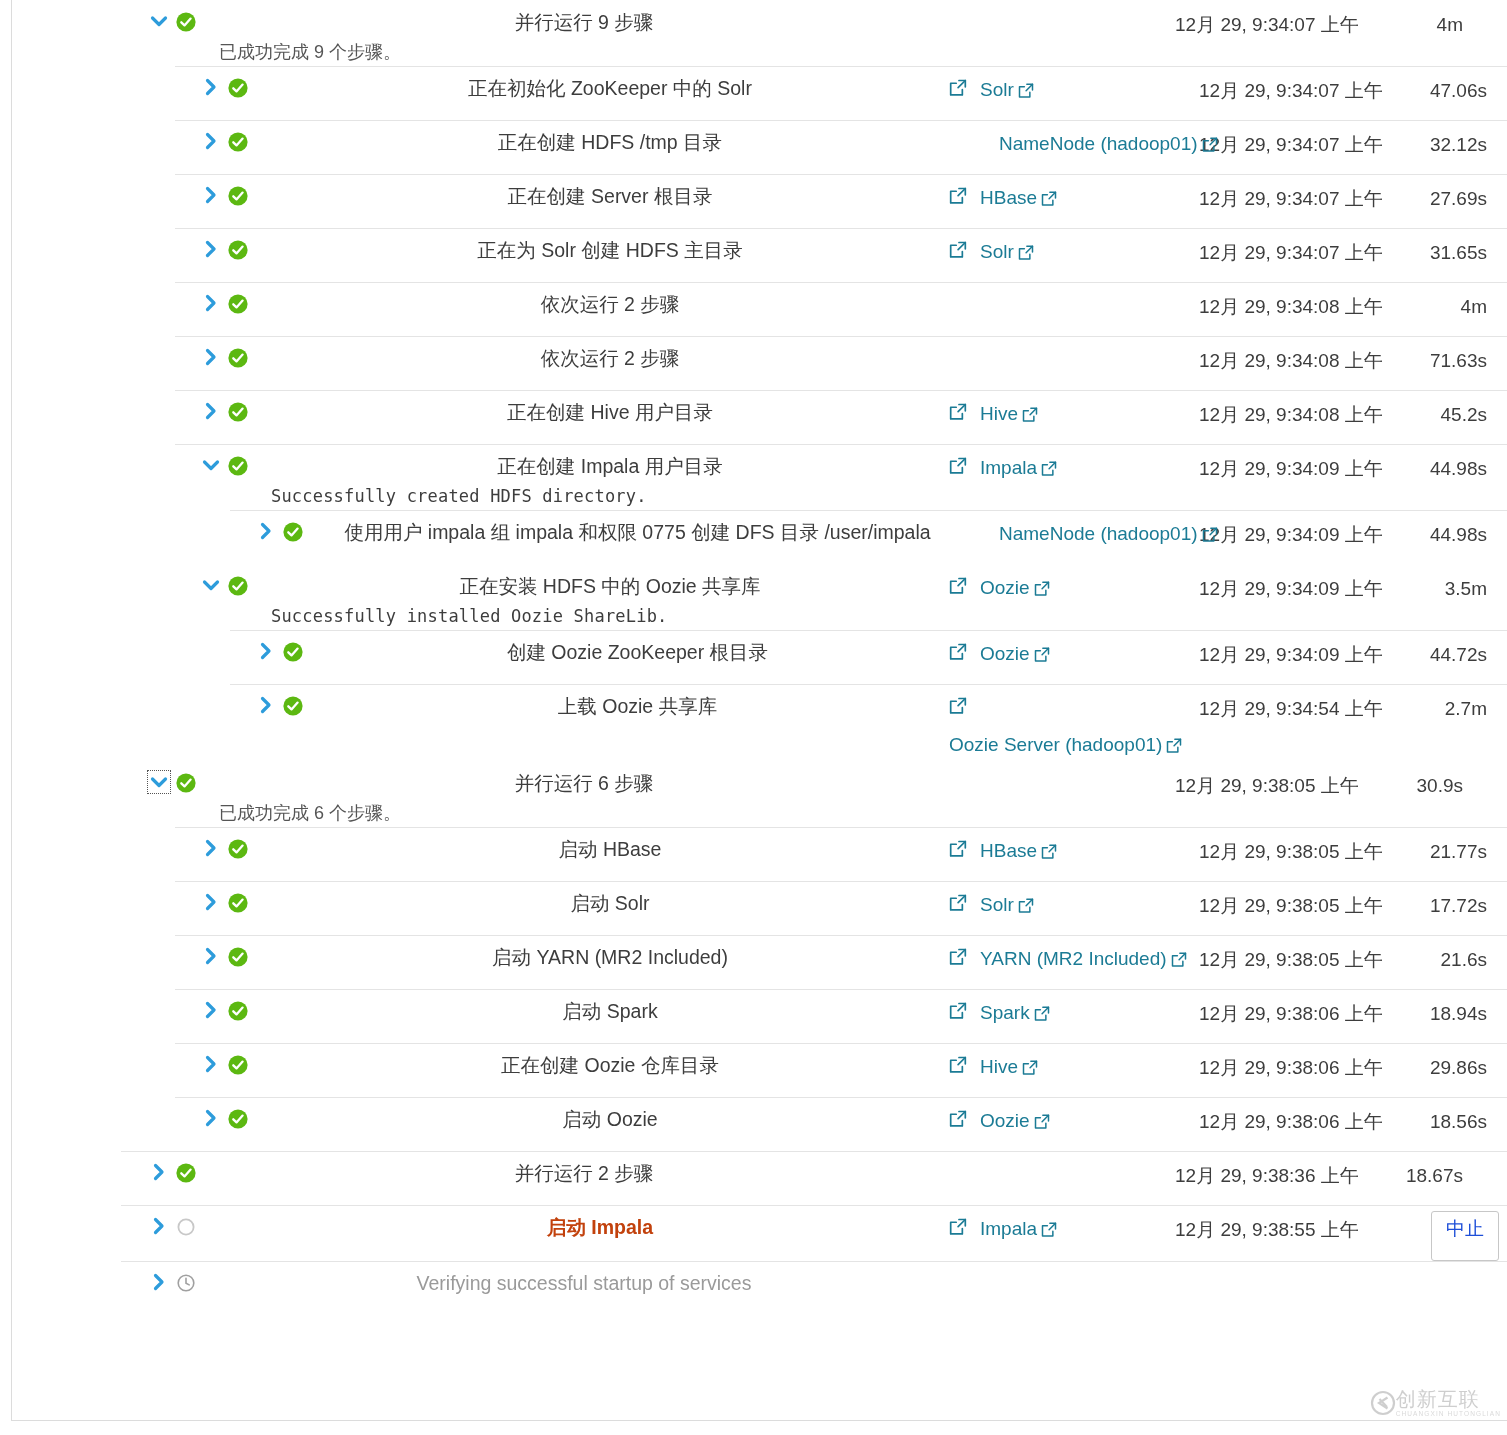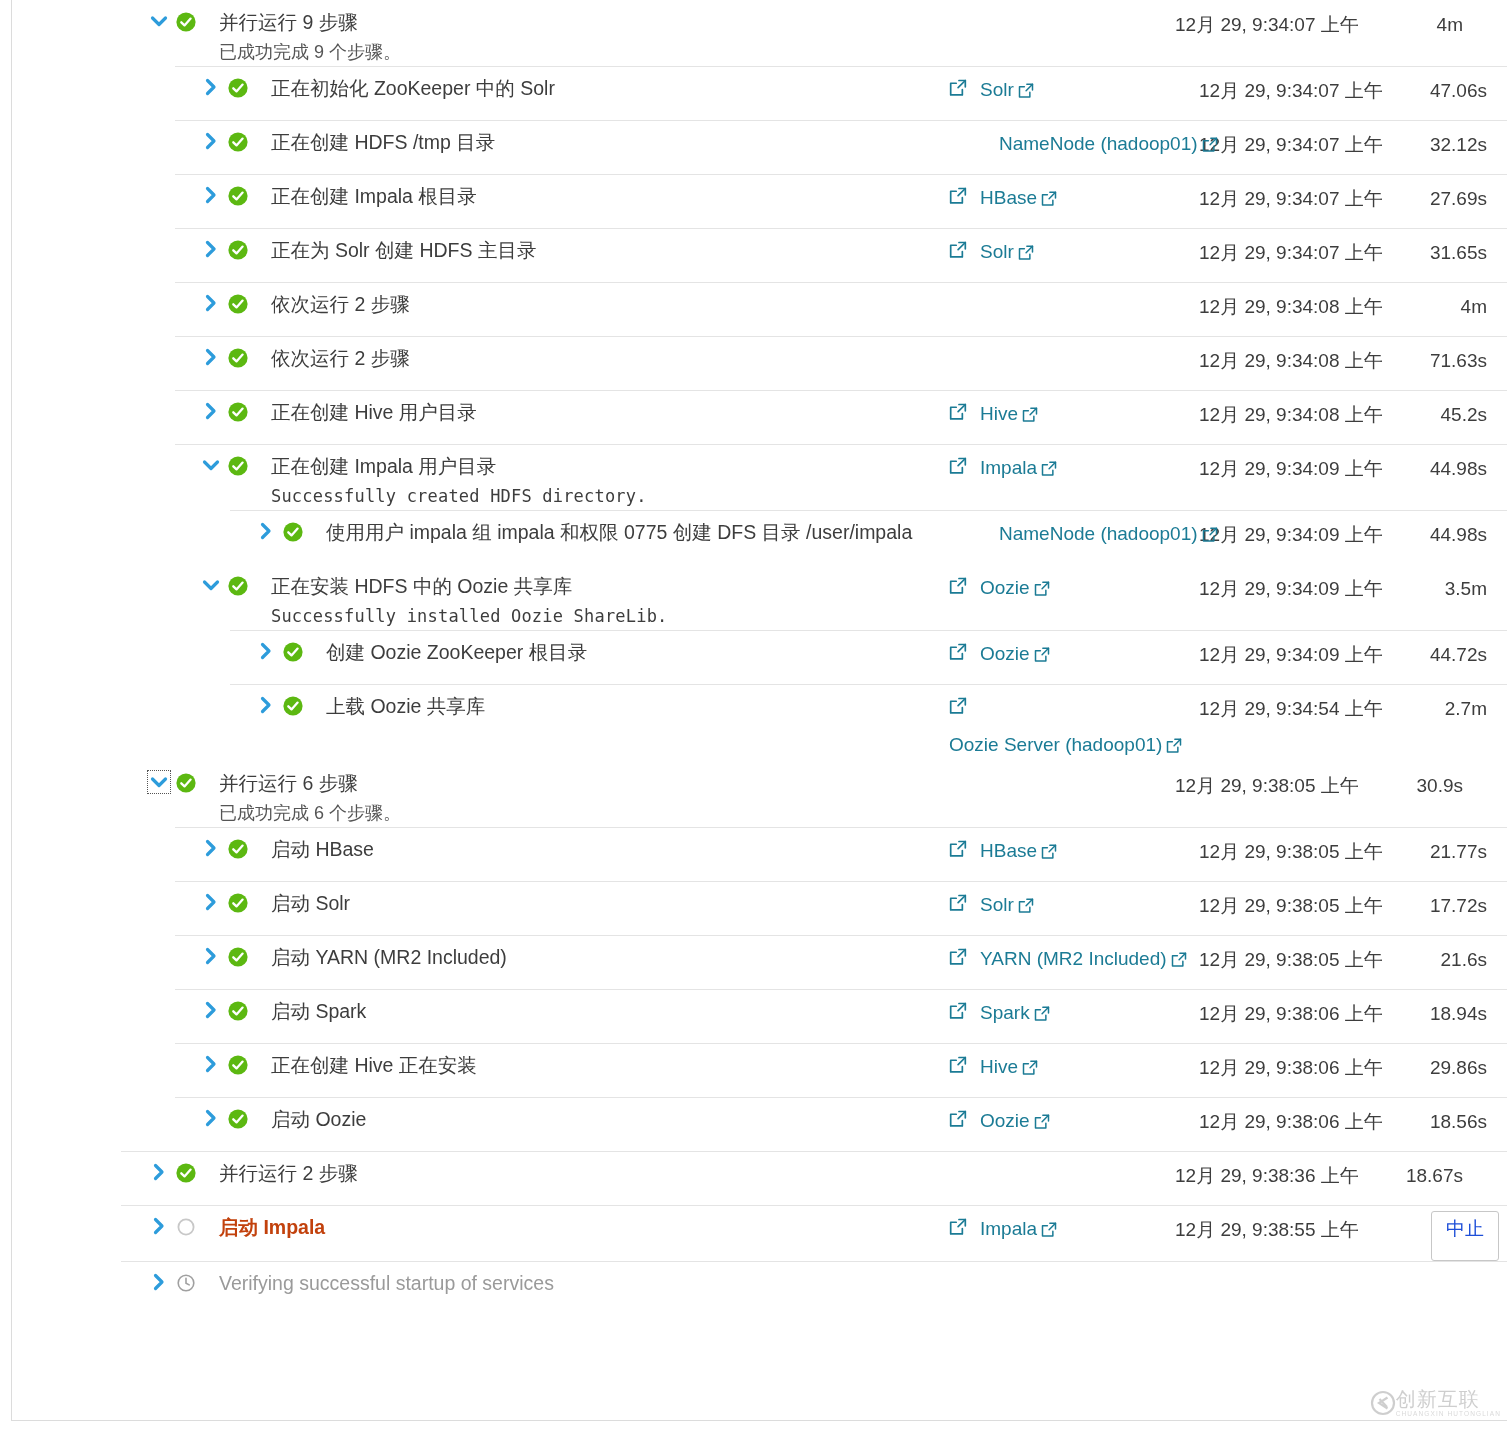--- a/index.html
+++ b/index.html
@@ -84,20 +84,21 @@
   }
   .d0 .labelwrap { padding-left: 22px; }
   .d1 .labelwrap { padding-left: 22px; }
   .d2 .labelwrap { padding-left: 22px; }
 
   .label {
     font-size: 19.5px;
     line-height: 28px;
     color: #3d3d3d;
     white-space: nowrap;
+    text-align: center;
   }
   .label.bold { font-weight: bold; color: #c2410c; }
   .label.muted { color: #9a9a9a; }
 
   .sub {
     font-size: 18px;
     line-height: 28px;
     color: #555;
     margin-top: 2px;
     white-space: nowrap;
@@ -290,21 +291,21 @@
             </svg>
           </span>
           <span class="status">
             <svg width="22" height="22" viewBox="0 0 22 22">
               <circle cx="11" cy="11" r="9.6" fill="#5cb811"></circle>
               <path d="M6.3 11.3 L9.5 14.4 L15.6 7.6" fill="none" stroke="#ffffff" stroke-width="2.3" stroke-linecap="round" stroke-linejoin="round"></path>
             </svg>
           </span>
         </div>
         <div class="labelwrap">
-          <div class="label">正在创建 Impala 根目录</div>
+          <div class="label">正在创建 Server 根目录</div>
         </div>
         <div class="svc">
           <span class="pre-ico"><svg width="18" height="18" viewBox="0 0 17 17">
               <path d="M9.4 1.4 L15.4 1.4 L15.4 7.4" fill="none" stroke="#1b7b95" stroke-width="1.6" stroke-linecap="round" stroke-linejoin="round"></path>
               <path d="M15.4 1.4 L8.6 8.2" fill="none" stroke="#1b7b95" stroke-width="1.6" stroke-linecap="round"></path>
               <path d="M12.6 9.9 L12.6 15 L1.6 15 L1.6 4 L6.8 4" fill="none" stroke="#1b7b95" stroke-width="1.6" stroke-linecap="round" stroke-linejoin="round"></path>
             </svg></span>
           <a href="#"><span>HBase</span><span class="extico"><svg width="16" height="16" viewBox="0 0 17 17">
                 <path d="M9.4 1.4 L15.4 1.4 L15.4 7.4" fill="none" stroke="#1b7b95" stroke-width="1.6" stroke-linecap="round" stroke-linejoin="round"></path>
                 <path d="M15.4 1.4 L8.6 8.2" fill="none" stroke="#1b7b95" stroke-width="1.6" stroke-linecap="round"></path>
@@ -735,21 +736,21 @@
             </svg>
           </span>
           <span class="status">
             <svg width="22" height="22" viewBox="0 0 22 22">
               <circle cx="11" cy="11" r="9.6" fill="#5cb811"></circle>
               <path d="M6.3 11.3 L9.5 14.4 L15.6 7.6" fill="none" stroke="#ffffff" stroke-width="2.3" stroke-linecap="round" stroke-linejoin="round"></path>
             </svg>
           </span>
         </div>
         <div class="labelwrap">
-          <div class="label">正在创建 Hive 正在安装</div>
+          <div class="label">正在创建 Oozie 仓库目录</div>
         </div>
         <div class="svc">
           <span class="pre-ico"><svg width="18" height="18" viewBox="0 0 17 17">
               <path d="M9.4 1.4 L15.4 1.4 L15.4 7.4" fill="none" stroke="#1b7b95" stroke-width="1.6" stroke-linecap="round" stroke-linejoin="round"></path>
               <path d="M15.4 1.4 L8.6 8.2" fill="none" stroke="#1b7b95" stroke-width="1.6" stroke-linecap="round"></path>
               <path d="M12.6 9.9 L12.6 15 L1.6 15 L1.6 4 L6.8 4" fill="none" stroke="#1b7b95" stroke-width="1.6" stroke-linecap="round" stroke-linejoin="round"></path>
             </svg></span>
           <a href="#"><span>Hive</span><span class="extico"><svg width="16" height="16" viewBox="0 0 17 17">
                 <path d="M9.4 1.4 L15.4 1.4 L15.4 7.4" fill="none" stroke="#1b7b95" stroke-width="1.6" stroke-linecap="round" stroke-linejoin="round"></path>
                 <path d="M15.4 1.4 L8.6 8.2" fill="none" stroke="#1b7b95" stroke-width="1.6" stroke-linecap="round"></path>

